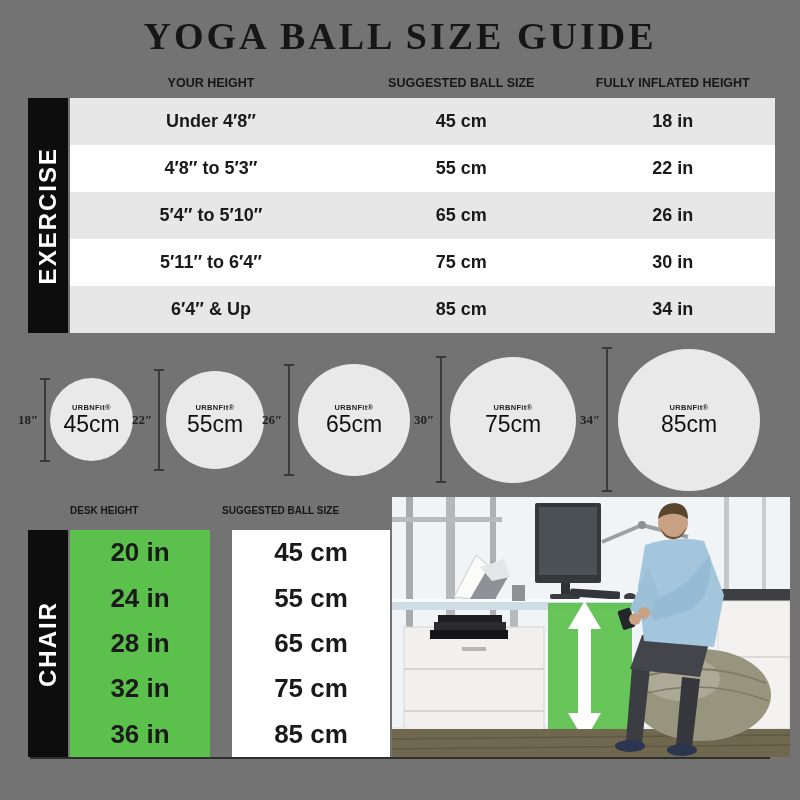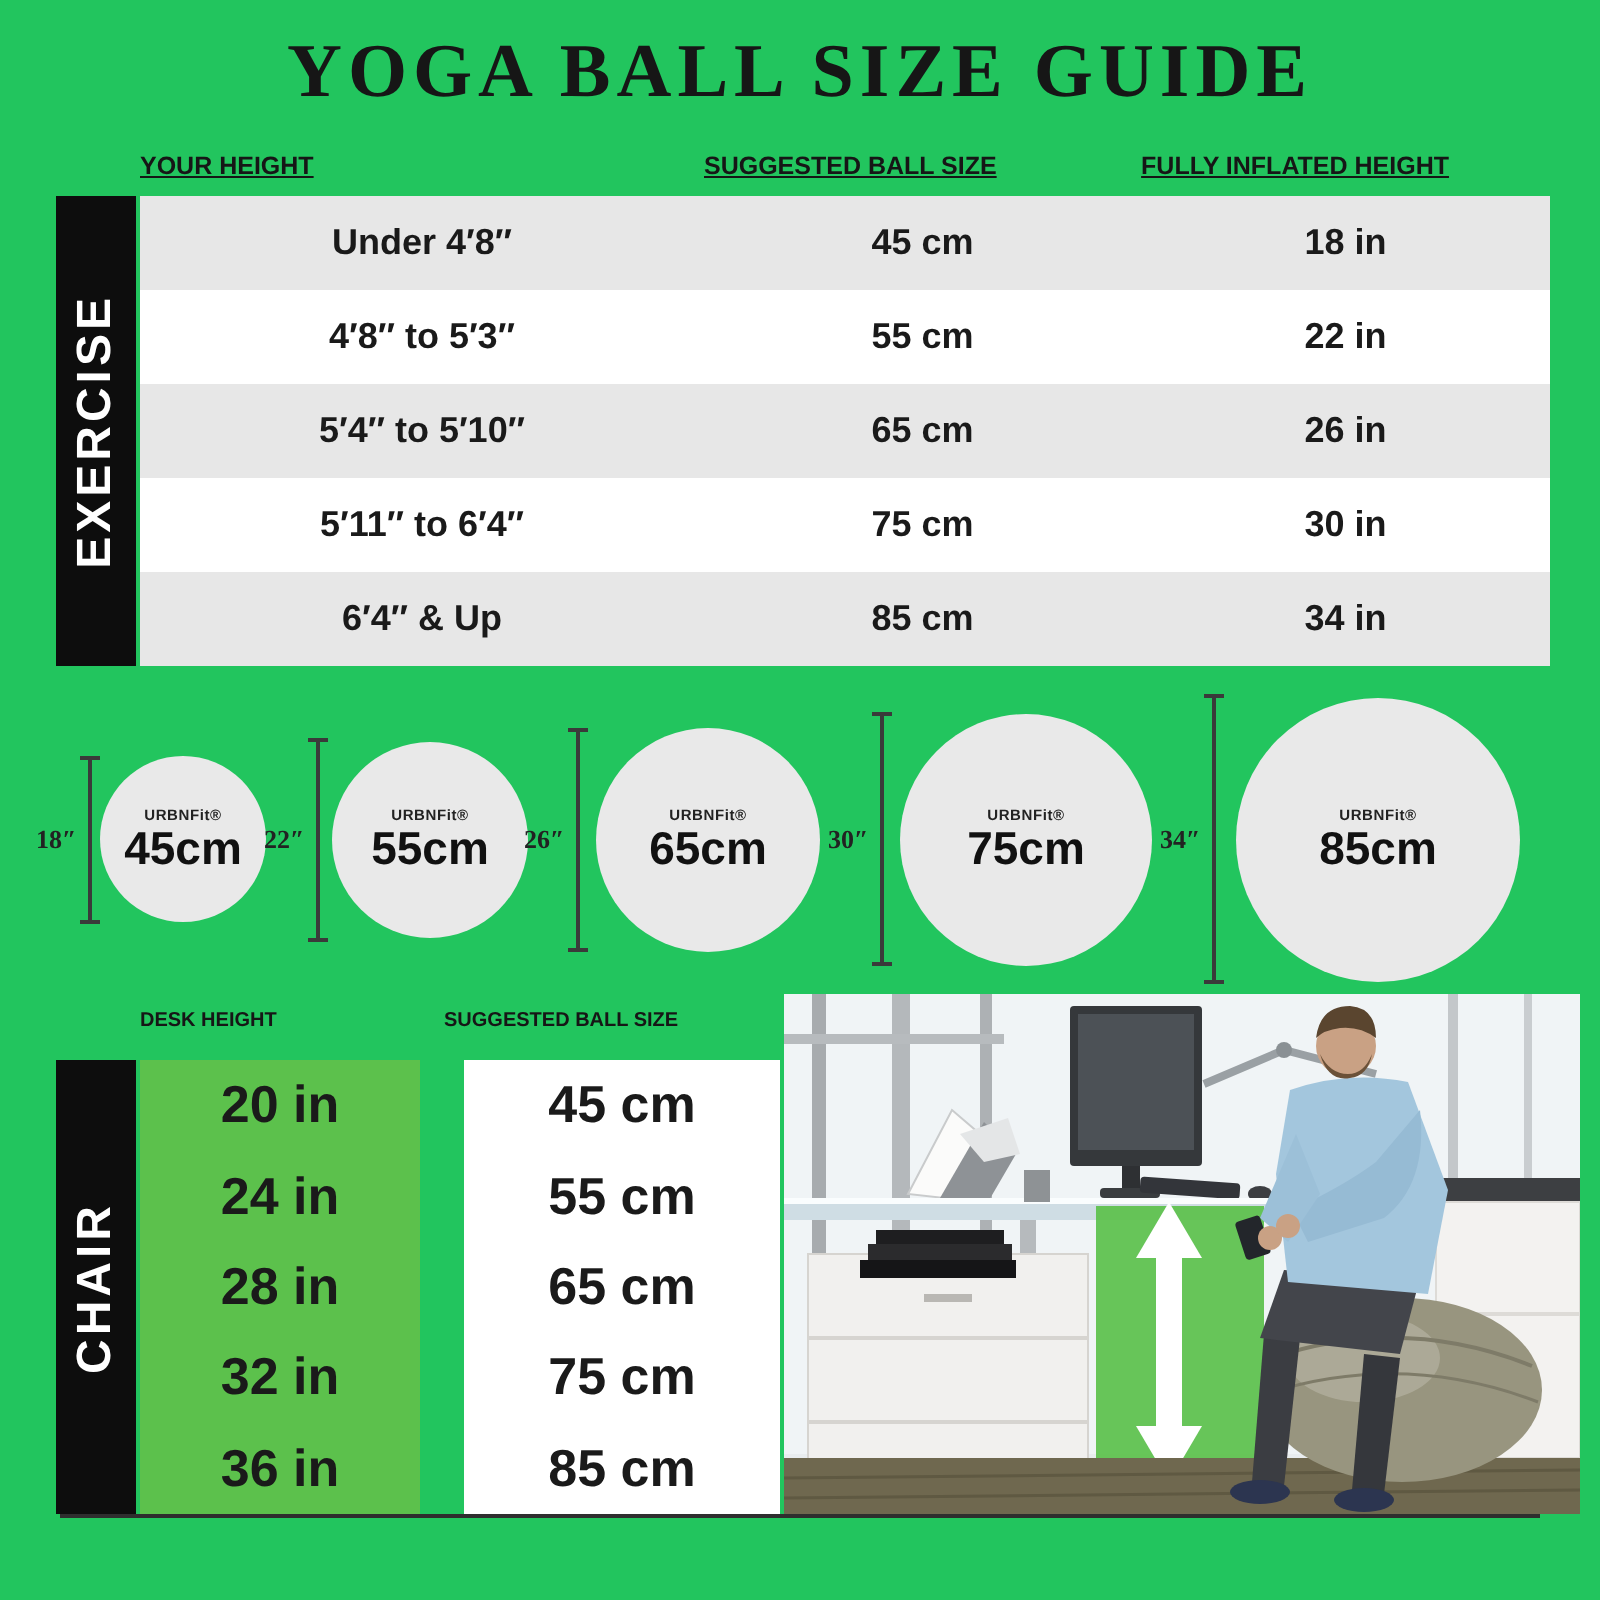--- a/index.html
+++ b/index.html
@@ -1,30 +1,30 @@
 <!DOCTYPE html>
 <html><head>
 <meta charset="utf-8">
 <style>
   * { margin:0; padding:0; box-sizing:border-box; }
   html,body { background:#fff; }
   .sheet {
-    position:relative; width:800px; height:800px; background:#22c55e;
+    position:relative; width:800px; height:800px; background:#737373;
     font-family:"Liberation Sans", sans-serif; color:#1a1a1a; overflow:hidden;
   }
   .title {
     position:absolute; top:14px; left:0; right:0; text-align:center;
     font-family:"Liberation Serif", serif; font-weight:bold; font-size:38px;
     letter-spacing:3px; color:#161616;
   }
   
   .ex-headers {
     position:absolute; left:70px; top:76px; width:705px;
     display:grid; grid-template-columns:40% 31% 29%;
-    font-size:12.5px; font-weight:bold; text-align:left; color:#161616;text-decoration:underline;
+    font-size:12.5px; font-weight:bold; text-align:center; color:#161616;
   }
   .sidebar {
     position:absolute; left:28px; width:40px; background:#0d0d0d; color:#ffffff;
     display:flex; align-items:center; justify-content:center;
   }
   .sidebar span {
     writing-mode:vertical-rl; transform:rotate(180deg);
     font-weight:bold; font-size:24px; letter-spacing:2px;
   }
   .ex-sidebar { top:98px; height:235px; }
@@ -33,21 +33,21 @@
     display:grid; grid-template-columns:40% 31% 29%; height:47px;
     align-items:center; text-align:center; font-size:18px; font-weight:bold;
   }
   .ex-row:nth-child(odd) { background:#e7e7e7; }
   .ex-row:nth-child(even) { background:#ffffff; }
   .ball-circle {
     position:absolute; background:#e9e9e9; border-radius:50%;
     display:flex; flex-direction:column; align-items:center; justify-content:center;
   }
   .ball-brand { font-size:7.5px; font-weight:bold; letter-spacing:.3px; color:#222; }
-  .ball-size { font-size:23px; font-weight:bold; color:#111; line-height:1.05; }
+  .ball-size { font-size:23px; font-weight:normal; color:#111; line-height:1.05; }
   .measure-line { position:absolute; width:2px; background:#3a3a3a; }
   .measure-line::before, .measure-line::after {
     content:""; position:absolute; left:-4px; width:10px; height:2px; background:#3a3a3a;
   }
   .measure-line::before { top:0; }
   .measure-line::after { bottom:0; }
   .measure-label { position:absolute; font-size:13px; font-weight:bold; color:#222;font-family:Liberation Serif, serif; }
   
   .chair-headers span {
     position:absolute; text-align:left; font-size:10px; font-weight:bold; color:#161616;

